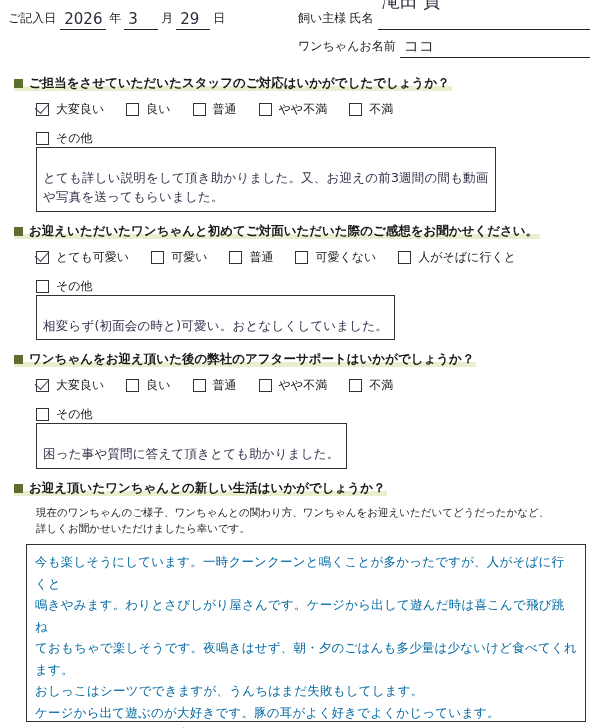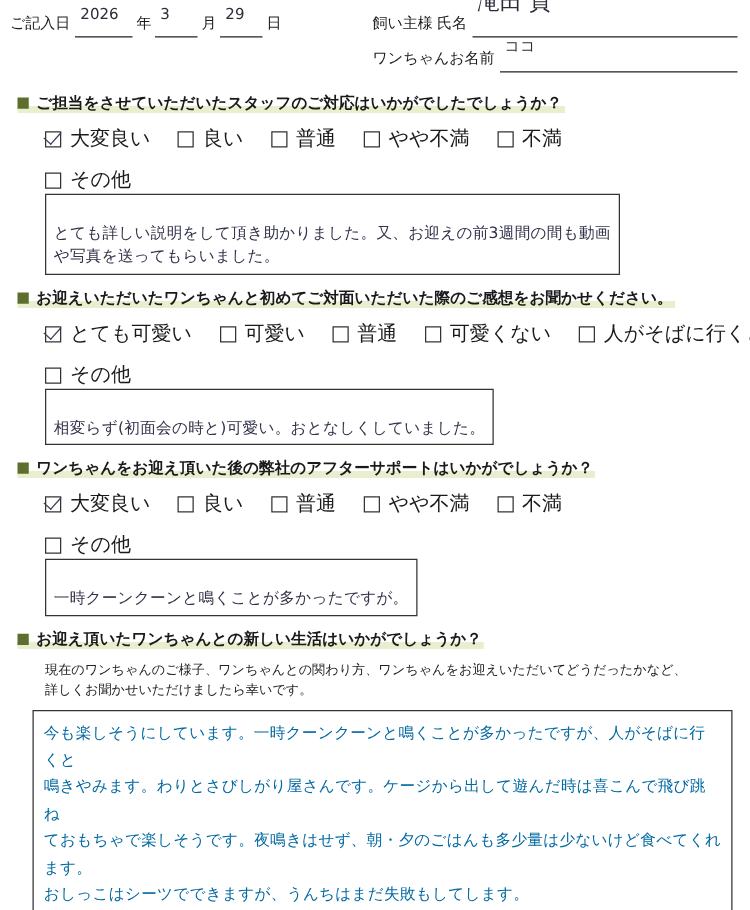--- a/index.html
+++ b/index.html
@@ -49,23 +49,23 @@
     border-bottom: 1px solid #222;
     position: relative;
     height: 20px;
   }
   .underline.short { flex: none; width: 46px; }
   .underline.xshort { flex: none; width: 34px; }
   .hand {
     font-family: "DejaVu Sans", sans-serif;
     color: #3a3a4a;
     position: absolute;
-    bottom: 11px;
+    bottom: 1px;
     left: 4px;
-    font-size: 12px;
+    font-size: 15px;
     white-space: nowrap;
   }
   .hand.ink {
     color: #2b2b3a;
   }
   .unit {
     font-size: 12px;
     padding: 0 3px 2px 3px;
   }
 
@@ -115,21 +115,21 @@
     content: "";
     position: absolute;
     left: 1px;
     top: -4px;
     width: 7px;
     height: 12px;
     border: solid #3b3b55;
     border-width: 0 1.6px 1.6px 0;
     transform: rotate(42deg);
   }
-  .optlabel { font-size: 16px; }
+  .optlabel { font-size: 12px; }
 
   
   .otherrow {
     display: flex;
     align-items: flex-start;
     margin: 8px 0 0 22px;
     flex-direction: column;
   }
   .otherlabelwrap {
     display: flex;
@@ -320,21 +320,21 @@
           <span class="box"></span>
           <span class="optlabel">不満</span>
         </label>
     </div>
     <div class="otherrow">
       <label class="otherlabelwrap">
         <span class="box"></span>
         <span class="optlabel">その他</span>
       </label>
       <div class="combox" style="min-height:34px">
-        <div class="comtext">一時クーンクーンと鳴くことが多かったですが。</div>
+        <div class="comtext">困った事や質問に答えて頂きとても助かりました。</div>
       </div>
     </div>
   </div>
 
   <div class="q">
     <div class="qtitle">
       <span class="bullet"></span>
       <span>お迎え頂いたワンちゃんとの新しい生活はいかがでしょうか？</span>
     </div>
     <div class="intro">現在のワンちゃんのご様子、ワンちゃんとの関わり方、ワンちゃんをお迎えいただいてどうだったかなど、詳しくお聞かせいただけましたら幸いです。</div>

